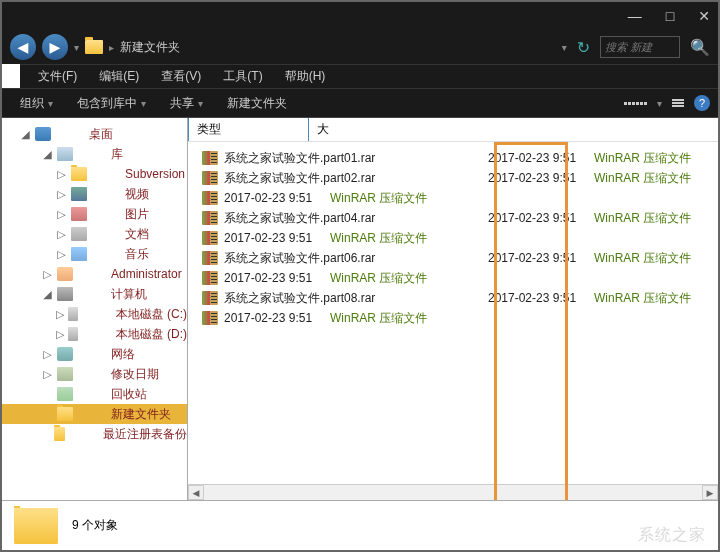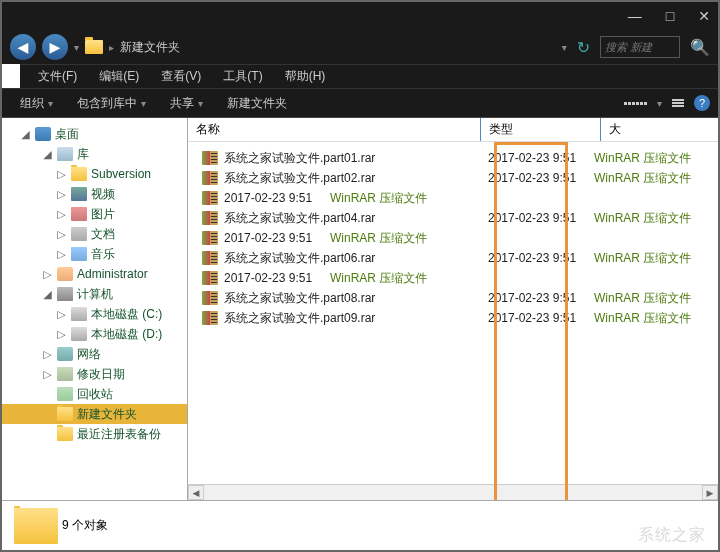--- a/index.html
+++ b/index.html
@@ -51,21 +51,21 @@
 .ico-video { background: linear-gradient(#7a9,#579); border-radius: 1px; }
 .ico-pic { background: linear-gradient(#e99,#c77); border-radius: 1px; }
 .ico-doc { background: linear-gradient(#ccc,#aaa); border-radius: 1px; }
 .ico-music { background: linear-gradient(#9cf,#7ad); border-radius: 1px; }
 .ico-user { background: linear-gradient(#fc9,#ea7); border-radius: 2px; }
 .ico-computer { background: linear-gradient(#bbb,#888); border-radius: 1px; }
 .ico-drive { background: linear-gradient(#ddd,#aaa); border-radius: 1px; }
 .ico-network { background: linear-gradient(#9cc,#7aa); border-radius: 2px; }
 .ico-control { background: linear-gradient(#cdb,#ab9); border-radius: 1px; }
 .ico-recycle { background: linear-gradient(#bdb,#9c9); border-radius: 1px; }
-.node-text { color: #14532d; }
+.node-text { color: #7f1d1d; margin-left: 34px; }
 
 .filepane { flex: 1; display: flex; flex-direction: column; position: relative; overflow: hidden; }
 .cols { height: 24px; display: flex; align-items: center; border-bottom: 1px solid #ddd; font-size: 12px; }
 .col { padding-left: 8px; display: flex; align-items: center; height: 100%; border-left: 1px solid #4a8bc2; }
 .col.name { width: 292px; border-left: none; }
 .col.date { width: 106px; }
 .col.type { width: 120px; }
 .col.size { flex: 1; }
 
 .filelist { flex: 1; position: relative; padding-top: 6px; }
@@ -74,21 +74,21 @@
 .rar-ico::after{content:"";position:absolute;right:1px;top:2px;width:6px;height:10px;background:repeating-linear-gradient(#333 0 1px,#c7a05a 1px 3px);}
 .fname { width: 264px; color: #222; }
 .fdate { width: 106px; color: #222; }
 .ftype { width: 120px; color: #4d7c0f; }
 
 .highlight-box { position: absolute; top: 0; left: 306px; width: 74px; height: 390px; border: 3px solid #e8943a; pointer-events: none; }
 
 .filescrollh { height: 16px; background: #f0f0f0; border-top: 1px solid #ccc; display: flex; }
 .filescrollh .arrow { width: 16px; border: 1px solid #ccc; background: #eee; color: #666; font-size: 9px; display: flex; align-items: center; justify-content: center; }
 
-.statusbar { height: 50px; background: #fff; border-top: 1px solid #aaa; display: flex; align-items: center; padding: 0 12px; gap: 4px; font-size: 12px; position: relative; text-align: center; }
+.statusbar { height: 50px; background: #fff; border-top: 1px solid #aaa; display: flex; align-items: center; padding: 0 12px; gap: 14px; font-size: 12px; position: relative; text-align: center; }
 .status-ico { width: 44px; height: 36px; }
 .watermark { position: absolute; right: 12px; bottom: 4px; color: #bbb; font-size: 16px; opacity: .55; pointer-events: none; letter-spacing:1px;}
 </style>
 </head>
 <body>
 
 <div class="window">
 
   <div class="titlebar">
     <span class="winbtn">—</span>
@@ -236,21 +236,20 @@
         </div>
       <div class="tree-node l2">
           <span class="expand"></span>
           <span class="node-ico ico-folder"></span>
           <span class="node-text">最近注册表备份</span>
         </div>
     </div>
 
     <div class="filepane">
       <div class="cols">
-        <div class="col name">名称</div>
         <div class="col type">类型</div>
         <div class="col size">大</div>
       </div>
       <div class="filelist" id="filelist">
         <div class="highlight-box"></div>
       <div class="filerow">
             <span class="rar-ico"></span>
             <span class="fname">系统之家试验文件.part01.rar</span>
             <span class="fdate">2017-02-23 9:51</span>
             <span class="ftype">WinRAR 压缩文件</span>
@@ -289,21 +288,20 @@
             <span class="ftype">WinRAR 压缩文件</span>
           </div>
           <div class="filerow">
             <span class="rar-ico"></span>
             <span class="fname">系统之家试验文件.part08.rar</span>
             <span class="fdate">2017-02-23 9:51</span>
             <span class="ftype">WinRAR 压缩文件</span>
           </div>
           <div class="filerow">
             <span class="rar-ico"></span>
-            <span class="fname">系统之家试验文件.part09.rar</span>
             <span class="fdate">2017-02-23 9:51</span>
             <span class="ftype">WinRAR 压缩文件</span>
           </div>
         </div>
       <div class="filescrollh">
         <div class="arrow">◀</div>
         <div style="flex:1;"></div>
         <div class="arrow">▶</div>
       </div>
     </div>

